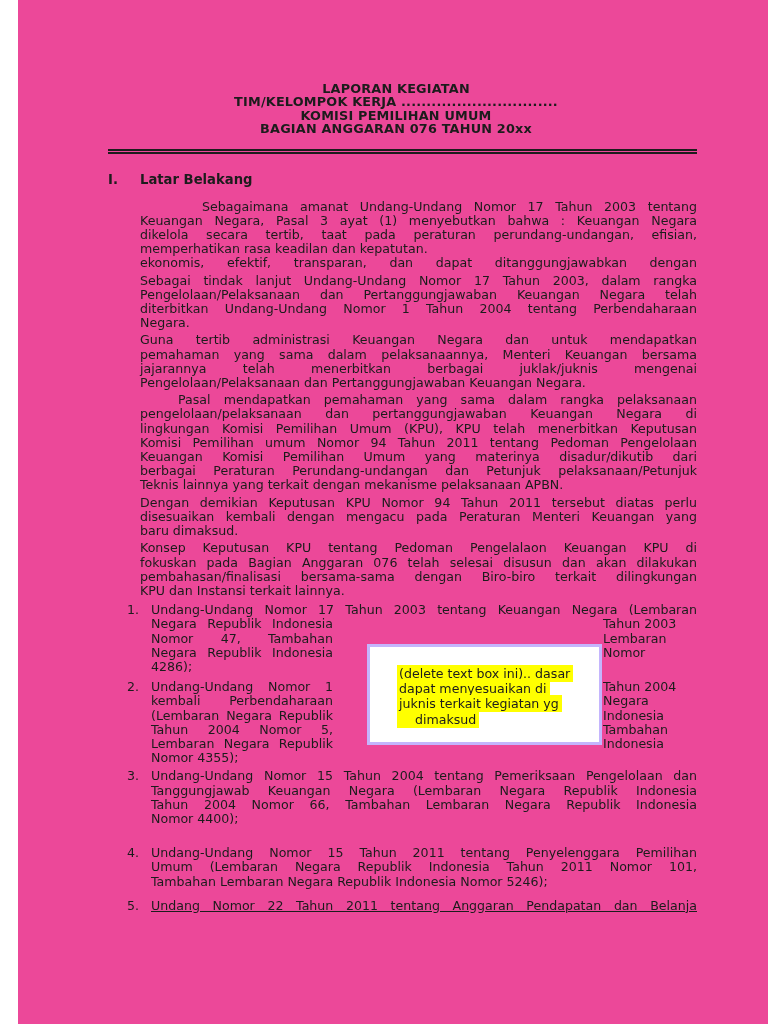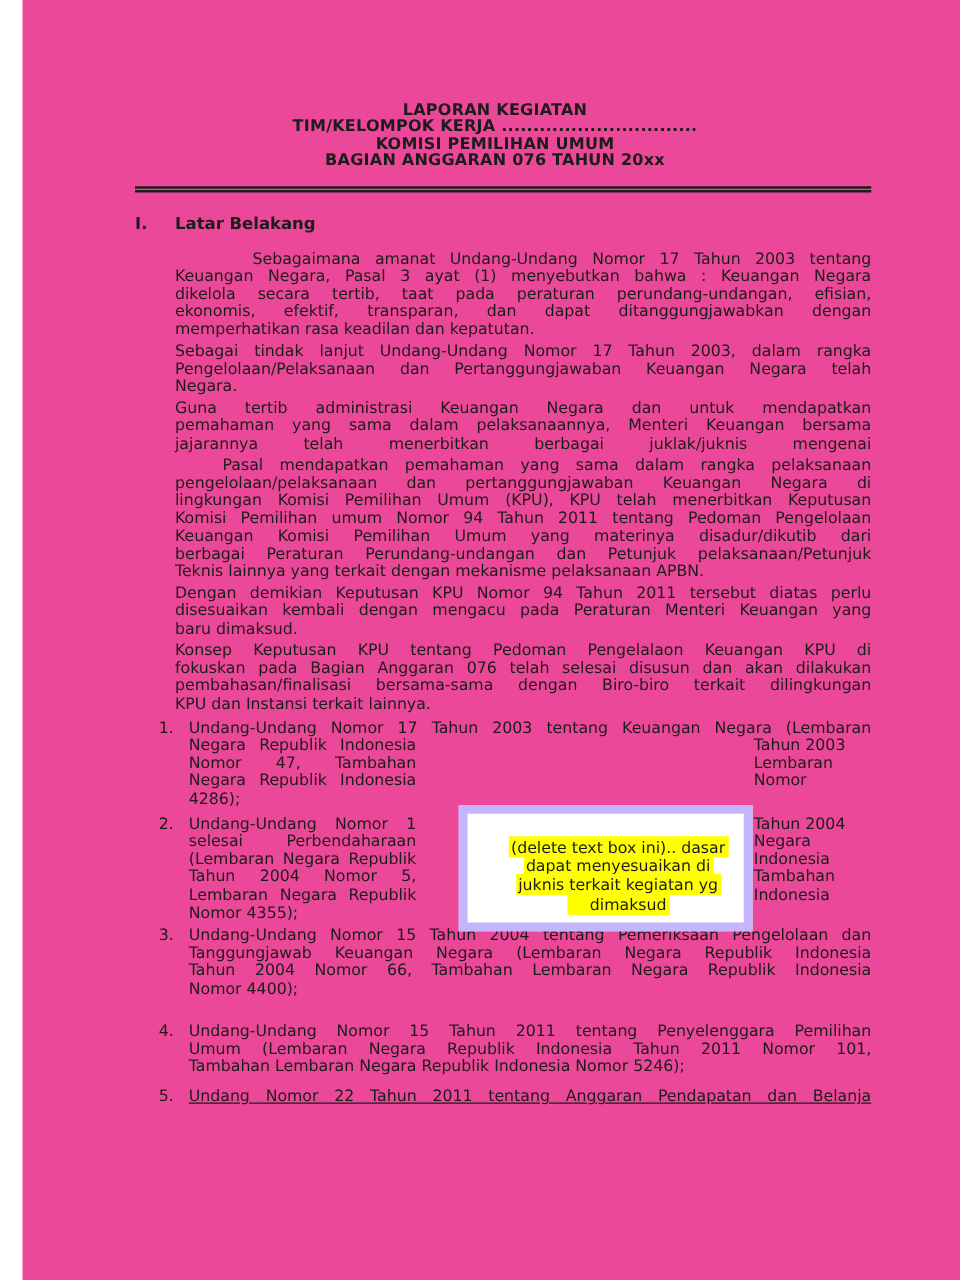--- a/index.html
+++ b/index.html
@@ -39,54 +39,56 @@
   #block-7{margin-top:2px;}
   #block-8{margin-top:5px;}
   #block-9{margin-top:6px;}
   #block-10{margin-top:4px;}
   #block-11{margin-top:20px;}
   #block-12{margin-top:10px;}
   #block-12 .dline.last{text-align-last:justify;text-decoration:underline;}
   
   .textbox{
     position:absolute;left:349px;top:644px;width:235px;height:101px;
-    box-sizing:border-box;border:7px solid #c4b5fd;background:#ffffff;
-    padding:19px 6px 0 27px;font-size:12.6px;line-height:15.2px;text-align:center;
+    box-sizing:border-box;border:3px solid #c4b5fd;background:#ffffff;
+    padding:19px 6px 0 27px;font-size:12.6px;line-height:15.2px;
   }
   .textbox .hl{background:#ffff00;padding:1px 3px 1px 2px;}
 </style>
 </head>
 <body>
 
 <div class="page">
   <div class="titleblock" id="titleblock">
       <div>LAPORAN KEGIATAN</div>
       <div>TIM/KELOMPOK KERJA ...............................</div>
       <div>KOMISI PEMILIHAN UMUM</div>
       <div>BAGIAN ANGGARAN 076  TAHUN 20xx</div>
     </div>
   <div class="rule"></div>
   <div class="content" id="content">
       <div class="heading block" id="block-0"><span class="num">I.</span><span>Latar Belakang</span></div>
       <div class="para block" id="block-1">
         <div class="dline">Sebagaimana amanat Undang-Undang Nomor 17 Tahun 2003 tentang</div>
         <div class="dline">Keuangan Negara, Pasal 3 ayat (1) menyebutkan bahwa : Keuangan Negara</div>
         <div class="dline">dikelola secara tertib, taat pada peraturan perundang-undangan, efisian,</div>
+        <div class="dline last">memperhatikan rasa keadilan dan kepatutan.</div>
         <div class="dline">ekonomis, efektif, transparan, dan dapat ditanggungjawabkan dengan</div>
-        <div class="dline last">memperhatikan rasa keadilan dan kepatutan.</div>
       </div>
       <div class="para block" id="block-2">
         <div class="dline">Sebagai tindak lanjut Undang-Undang Nomor 17 Tahun 2003, dalam rangka</div>
         <div class="dline">Pengelolaan/Pelaksanaan dan Pertanggungjawaban Keuangan Negara telah</div>
+        <div class="dline">diterbitkan Undang-Undang Nomor 1 Tahun 2004 tentang Perbendaharaan</div>
         <div class="dline last">Negara.</div>
       </div>
       <div class="para block" id="block-3">
         <div class="dline">Guna tertib administrasi Keuangan Negara dan untuk mendapatkan</div>
         <div class="dline">pemahaman yang sama dalam pelaksanaannya, Menteri Keuangan bersama</div>
         <div class="dline">jajarannya telah menerbitkan berbagai juklak/juknis mengenai</div>
+        <div class="dline last">Pengelolaan/Pelaksanaan dan Pertanggungjawaban Keuangan Negara.</div>
       </div>
       <div class="para block" id="block-4">
         <div class="dline">Pasal mendapatkan pemahaman yang sama dalam rangka pelaksanaan</div>
         <div class="dline">pengelolaan/pelaksanaan dan pertanggungjawaban Keuangan Negara di</div>
         <div class="dline">lingkungan Komisi Pemilihan Umum (KPU), KPU telah menerbitkan Keputusan</div>
         <div class="dline">Komisi Pemilihan umum Nomor 94 Tahun 2011 tentang Pedoman Pengelolaan</div>
         <div class="dline">Keuangan Komisi Pemilihan Umum yang materinya disadur/dikutib dari</div>
         <div class="dline">berbagai Peraturan Perundang-undangan dan Petunjuk pelaksanaan/Petunjuk</div>
         <div class="dline last">Teknis lainnya yang terkait dengan mekanisme pelaksanaan APBN.</div>
       </div>
@@ -116,21 +118,21 @@
             <div class="dline">Lembaran</div>
             <div class="dline last">Nomor</div>
           </div>
         </div>
       </div>
       <div class="item block" id="block-9">
         <span class="num">2.</span>
         <div class="wraprow">
           <div class="wl">
             <div class="dline">Undang-Undang Nomor 1</div>
-            <div class="dline">selesai Perbendaharaan</div>
+            <div class="dline">kembali Perbendaharaan</div>
             <div class="dline">(Lembaran Negara Republik</div>
             <div class="dline">Tahun 2004 Nomor 5,</div>
             <div class="dline">Lembaran Negara Republik</div>
             <div class="dline last">Nomor 4355);</div>
           </div>
           <div class="wr">
             <div class="dline">Tahun 2004</div>
             <div class="dline">Negara</div>
             <div class="dline">Indonesia</div>
             <div class="dline">Tambahan</div>

